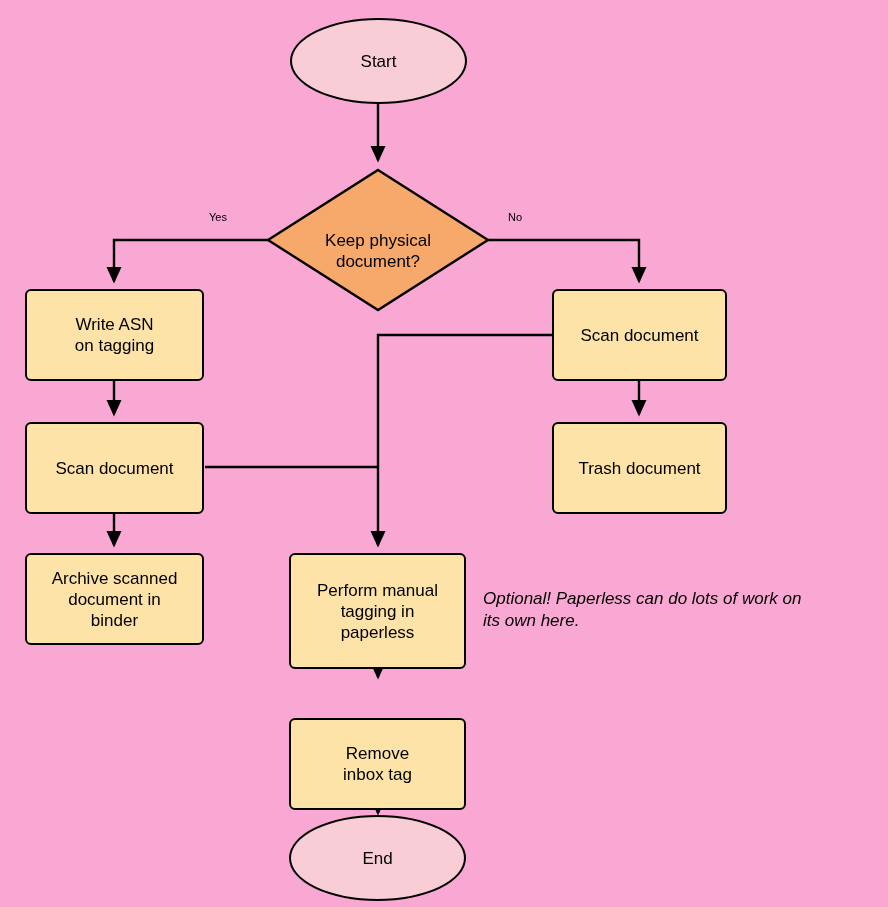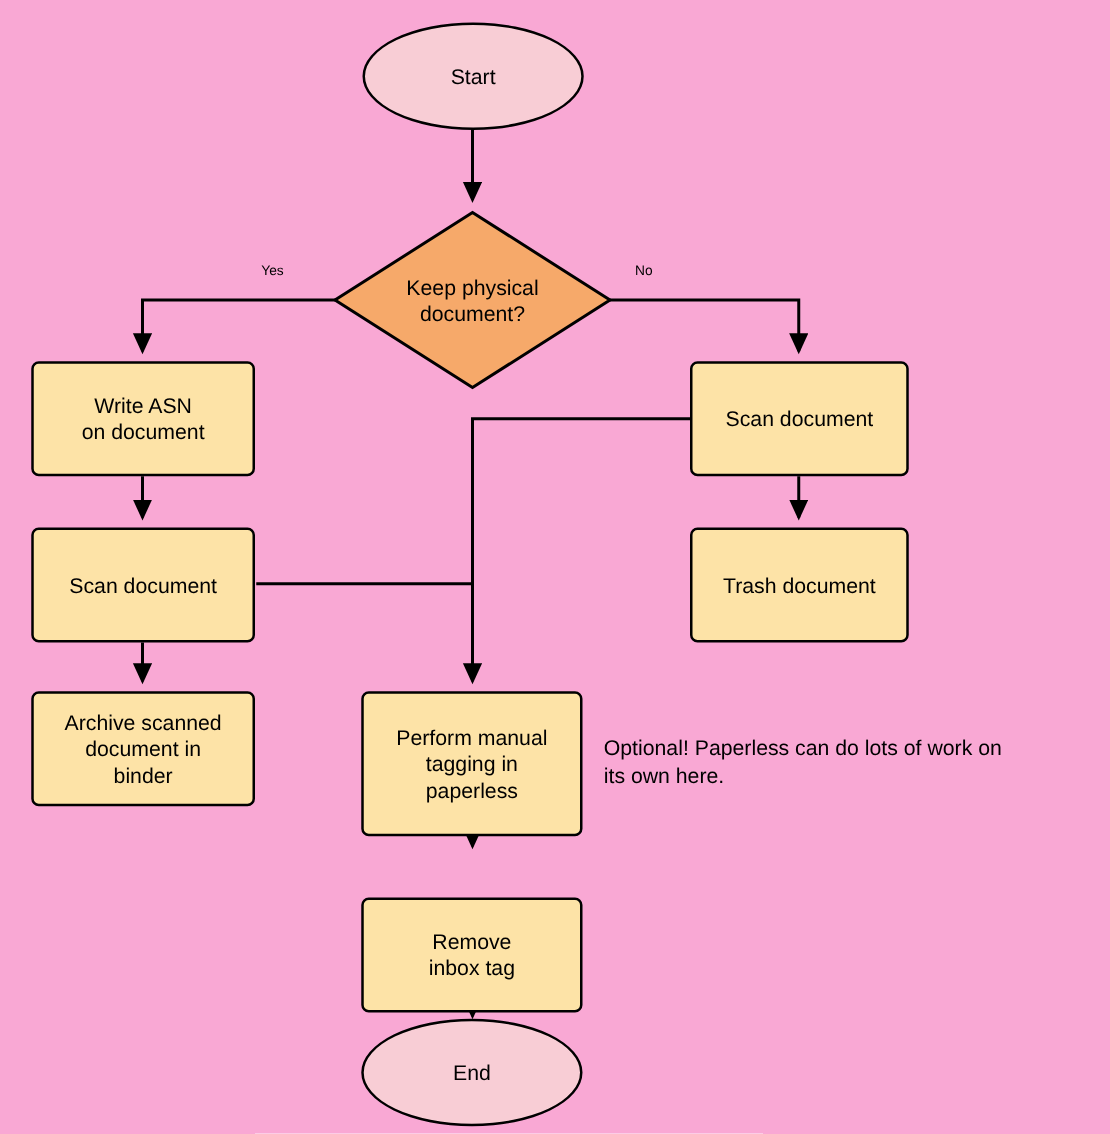--- a/index.html
+++ b/index.html
@@ -48,20 +48,21 @@
     color: #000000;
     z-index: 3;
   }
   .edge-label {
     position: absolute;
     font-size: 11px;
     color: #000000;
   }
   .note {
     position: absolute;
+    font-style: italic;
     font-size: 17px;
     line-height: 22px;
     color: #000000;
     white-space: pre-line;
   }
 </style>
 </head>
 <body>
 
 <div id="stage">
@@ -93,31 +94,31 @@
 
     <path d="M378,775 L378,813" stroke="#000000" stroke-width="2.4" fill="none" marker-end="url(#arrow)"></path>
 
     <polygon points="378,170 488,240 378,310 268,240" fill="#f6a96a" stroke="#000000" stroke-width="2.4"></polygon>
   </svg>
 
   <div class="node terminator" style="left:290px; top:18px; width:177px; height:86px;">
     <span>Start</span>
   </div>
 
-  <div class="node decision-label" style="left:288px; top:210px; width:180px; height:62px;">
+  <div class="node decision-label" style="left:288px; top:210px; width:180px; height:62px;align-items:flex-end;">
     <span>Keep physical
 document?</span>
   </div>
 
   <div class="edge-label" style="left:209px; top:211px;">Yes</div>
   <div class="edge-label" style="left:508px; top:211px;">No</div>
 
   <div class="node process" style="left:25px; top:289px; width:179px; height:92px;">
     <span>Write ASN
-on document</span>
+on tagging</span>
   </div>
 
   <div class="node process" style="left:25px; top:422px; width:179px; height:92px;">
     <span>Scan document</span>
   </div>
 
   <div class="node process" style="left:25px; top:553px; width:179px; height:92px;">
     <span>Archive scanned
 document in
 binder</span>

